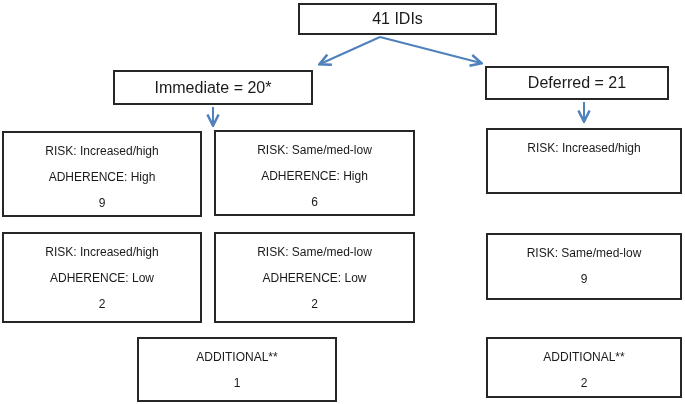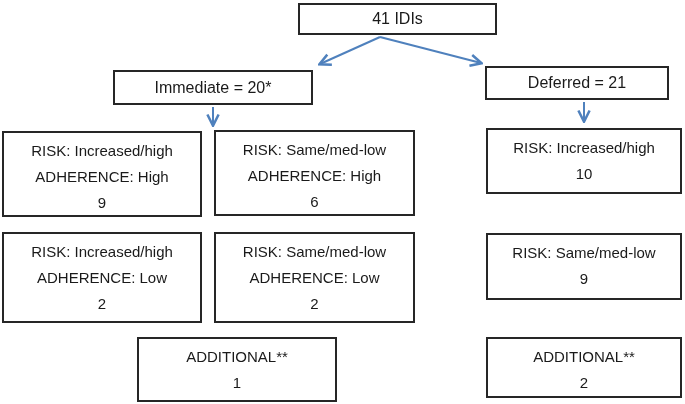--- a/index.html
+++ b/index.html
@@ -11,21 +11,21 @@
     font-family: "Liberation Sans", sans-serif;
     color: #1a1a1a;
     overflow: hidden;
   }
   .box {
     position: absolute;
     box-sizing: border-box;
     border: 2px solid #262626;
     background: #ffffff;
     text-align: center;
-    font-size: 15px;
+    font-size: 12px;
     line-height: 26px;
     padding-top: 5px;
   }
   .box.single {
     display: flex;
     align-items: center;
     justify-content: center;
     padding-top: 0;
     font-size: 16px;
   }
@@ -88,21 +88,20 @@
   </div>
 
   <div class="box" style="left:214px; top:232px; width:201px; height:91px;">
     <div class="ln">RISK: Same/med-low</div>
     <div class="ln">ADHERENCE: Low</div>
     <div class="ln">2</div>
   </div>
 
   <div class="box" style="left:486px; top:128px; width:196px; height:66px;">
     <div class="ln">RISK: Increased/high</div>
-    <div class="ln">10</div>
   </div>
 
   <div class="box" style="left:486px; top:233px; width:196px; height:67px;">
     <div class="ln">RISK: Same/med-low</div>
     <div class="ln">9</div>
   </div>
 
   <div class="box" style="left:137px; top:337px; width:200px; height:65px;">
     <div class="ln">ADDITIONAL**</div>
     <div class="ln">1</div>

